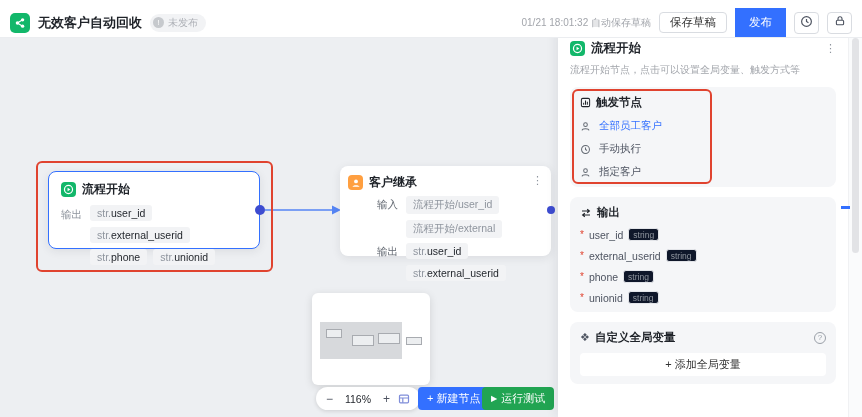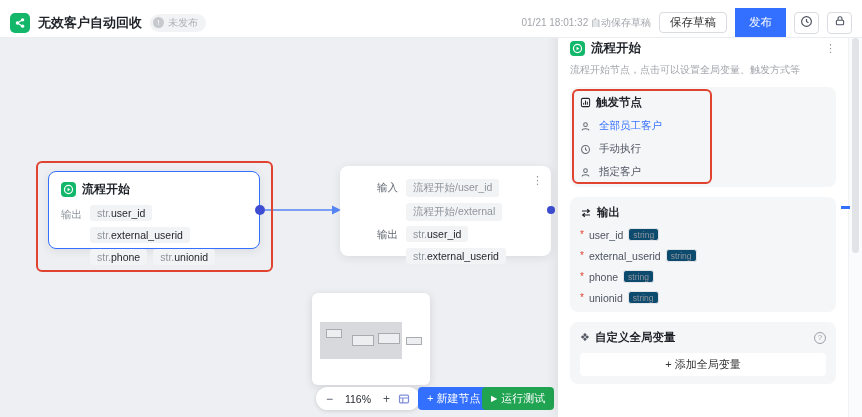--- a/index.html
+++ b/index.html
@@ -89,21 +89,21 @@
   .section { background:#f5f6f8; border-radius:8px; margin-top:10px; padding:8px 10px; position:relative; }
   .sec-head { display:flex; align-items:center; gap:5px; font-size:11.5px; font-weight:bold; color:#1f2329; }
   .annot-trigger { position:absolute; left:2px; top:2px; bottom:3px; width:140px;
                    border:2px solid #e0432f; border-radius:6px; z-index:2; pointer-events:none; }
   .trigger-item { display:flex; align-items:center; gap:8px; margin-top:9px; font-size:10.5px;
                   color:#4e5461; cursor:pointer; position:relative; z-index:1; }
   .trigger-item.active .t-lbl { color:#3370ff; }
   .out-item { display:flex; align-items:center; gap:5px; margin-top:8px; }
   .req { color:#e0432f; font-size:10px; }
   .out-name { font-size:10.5px; color:#4e5461; }
-  .type-badge { font-size:8.5px; color:#8f959e; background:#0c4a6e; border:1px solid #e3e5e9;
+  .type-badge { font-size:8.5px; color:#8f959e; background:#0f172a; border:1px solid #e3e5e9;
                 border-radius:3px; padding:0 4px; height:13px; line-height:12px; }
   .vars-head { display:flex; align-items:center; gap:5px; }
   .vars-title { font-size:11.5px; font-weight:bold; color:#1f2329; flex:1; display:flex; align-items:center; gap:5px; }
   .diamond { color:#4e5461; font-size:11px; }
   .help { width:12px; height:12px; border:1px solid #9aa0a8; border-radius:50%; font-size:8px;
           color:#9aa0a8; display:flex; align-items:center; justify-content:center; cursor:pointer; }
   .add-var-btn { margin-top:8px; width:100%; height:23px; background:#fff; border:none;
                  border-radius:4px; font-size:11px; color:#333; }
   .scroll-track { position:absolute; top:0; right:0; bottom:0; width:14px; background:#fafbfc;
                   border-left:1px solid #f0f1f3; }
@@ -180,20 +180,29 @@
 
   <div class="dot dot-out"></div>
   <svg class="edge-svg" width="90" height="20">
     <line x1="3" y1="10" x2="70" y2="10" stroke="#5585f5" stroke-width="1.5"></line>
     <polygon points="70,5.5 79,10 70,14.5" fill="#5585f5"></polygon>
     <circle cx="84" cy="10" r="3" fill="#3d4cd0"></circle>
   </svg>
 
   <div class="node node-inherit">
     <span class="menu-dots">⋮</span>
+    <div class="node-head">
+      <span class="node-icon ni-orange">
+        <svg width="10" height="10" viewBox="0 0 12 12" fill="#fff">
+            <circle cx="6" cy="4.1" r="2.3"></circle>
+            <path d="M1.8 10.6 C1.8 7.9 10.2 7.9 10.2 10.6 Z"></path>
+          </svg>
+      </span>
+      <span class="node-title">客户继承</span>
+    </div>
     <div class="inh-row">
       <span class="inh-label">输入</span>
       <span class="tags">
         <span class="tag dim">流程开始/user_id</span>
         <span class="tag dim">流程开始/external</span>
       </span>
     </div>
     <div class="inh-row">
       <span class="inh-label">输出</span>
       <span class="tags">

